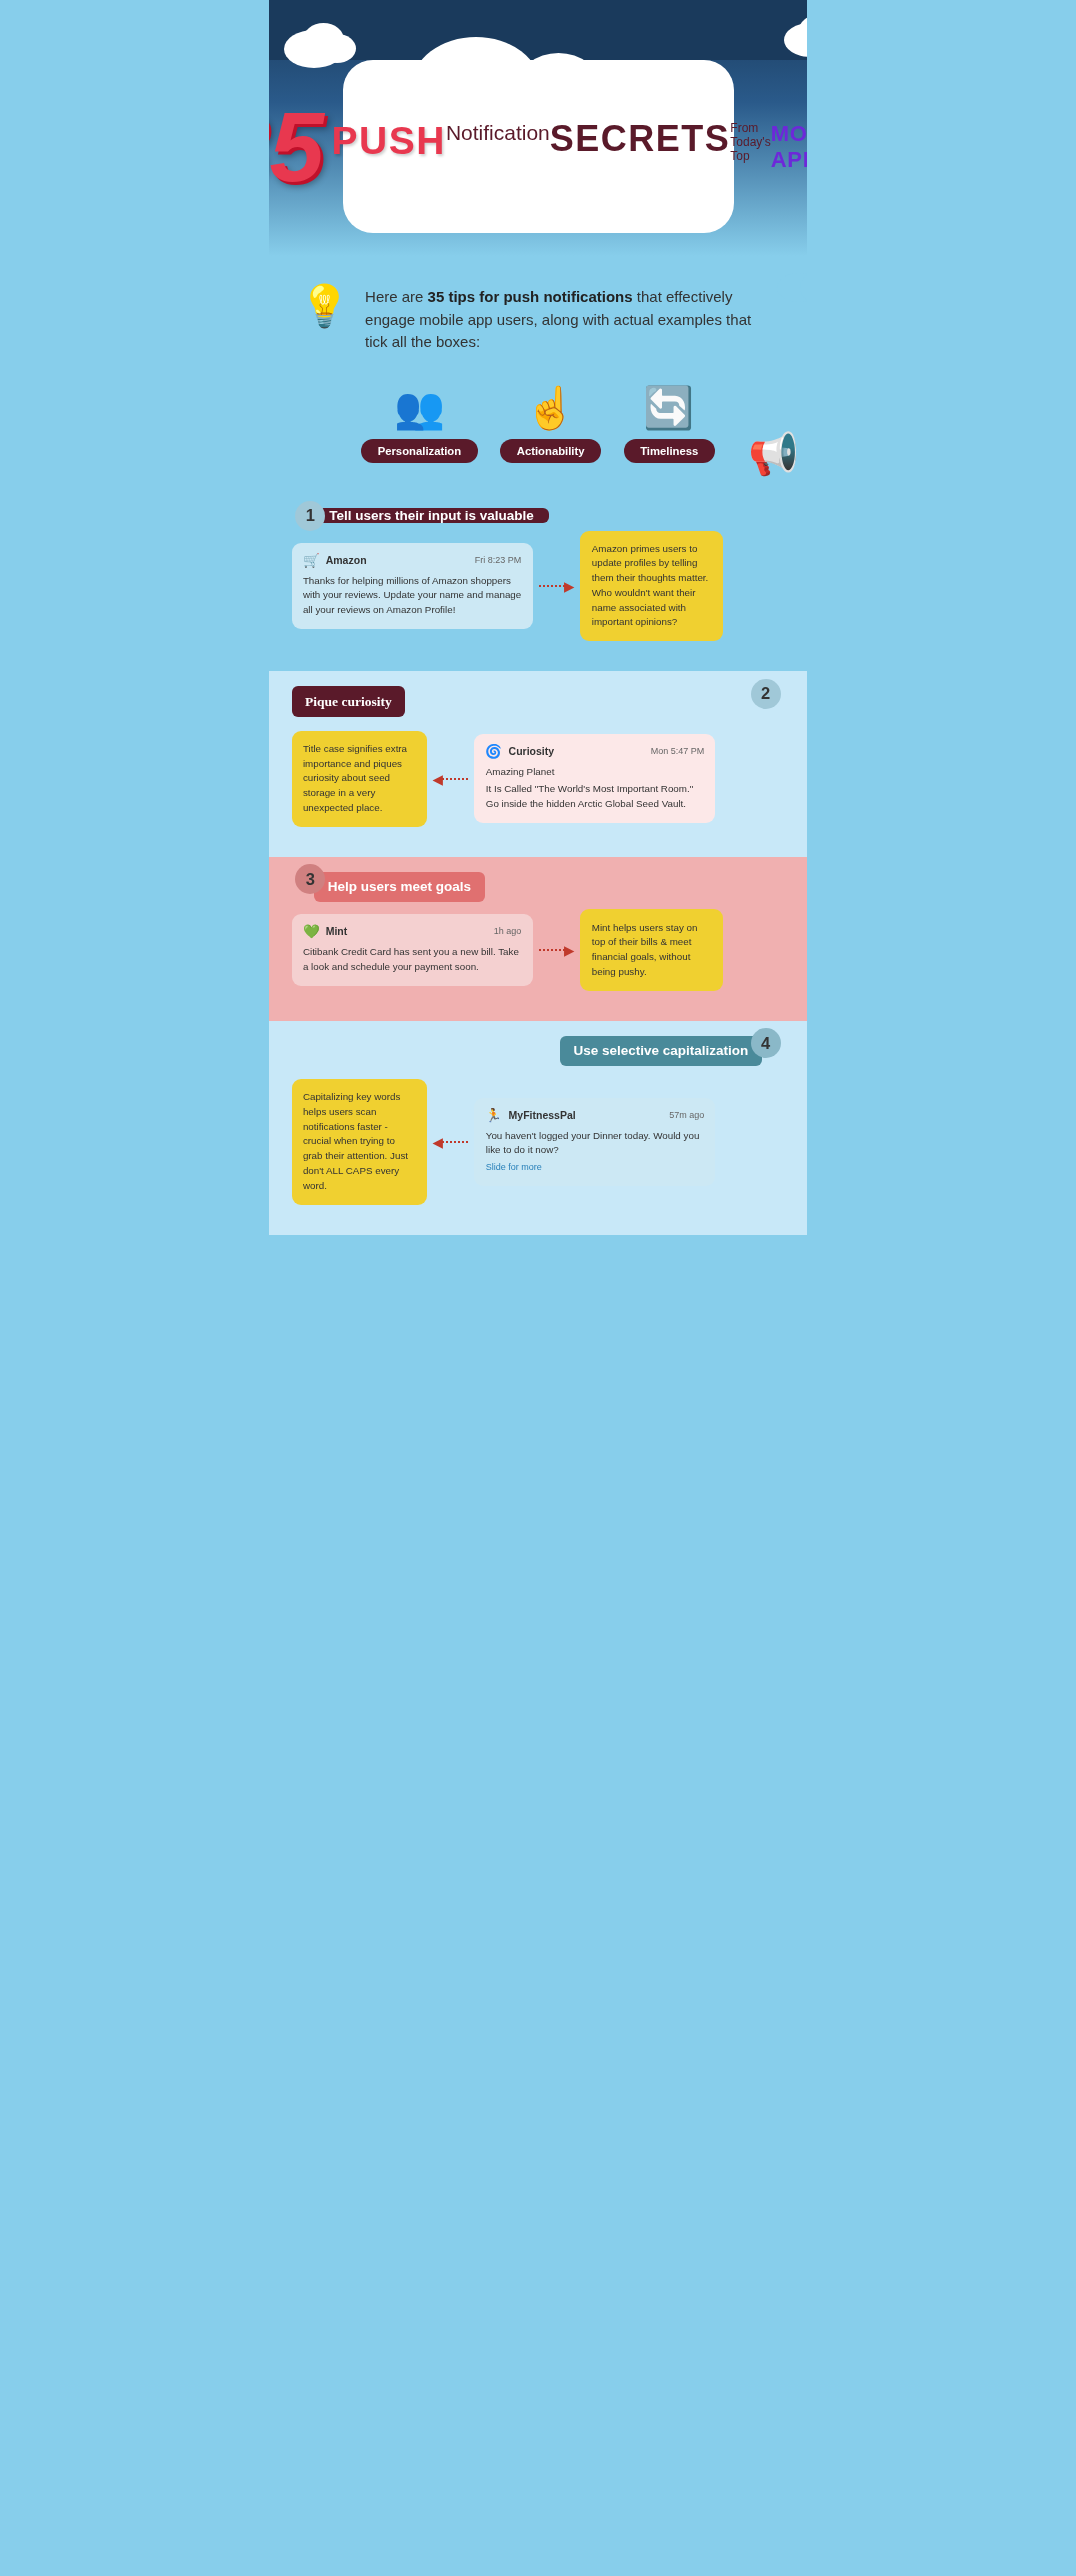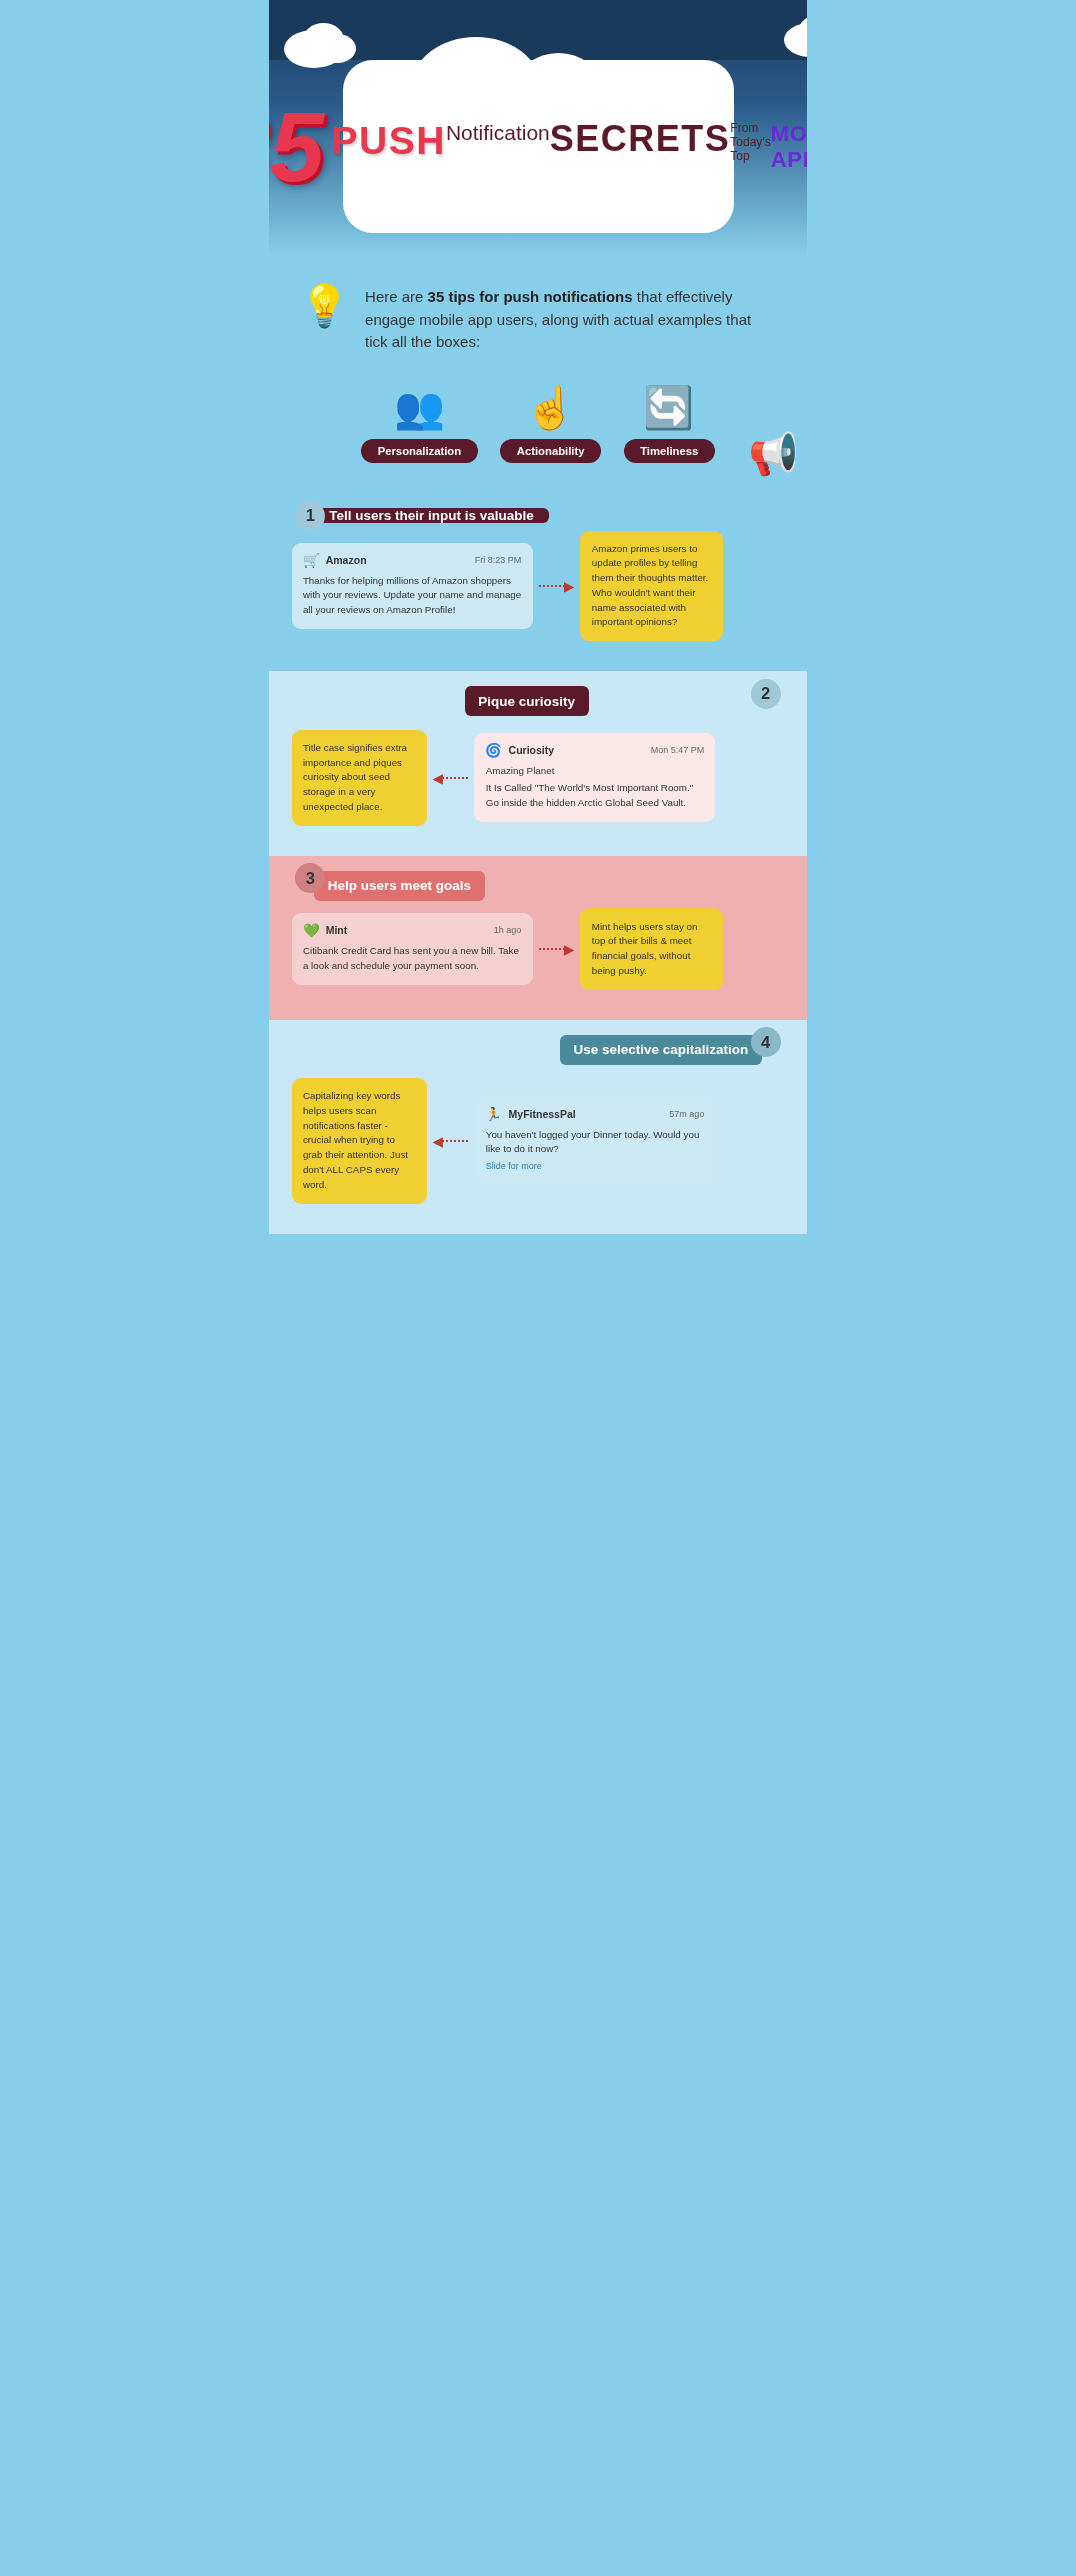--- a/index.html
+++ b/index.html
@@ -362,21 +362,21 @@
   </div>
 </div>
 
 <div style="background:#c8e8f8; padding:15px 22.6px 30px;">
   <div style="position:relative;">
 
     <div class="num-circle" style="top:-7.5px; right:3.8px; position:absolute;">
       <span>2</span>
     </div>
 
-    <div style="text-align:center; margin-right:22.6px; margin-bottom:7.5px;">
+    <div style="text-align:left; margin-right:22.6px; margin-bottom:7.5px;font-family:Liberation Serif, serif;">
       <div class="tip-header dark-red" style="display:inline-block; border-radius:6px;">
         <span>Pique curiosity</span>
       </div>
     </div>
 
     <div class="tip-layout">
 
       <div class="callout-bubble" style="max-width:135px;">Title case signifies extra importance and piques curiosity about seed storage in a very unexpected place.</div>
 
       <div style="display:flex;align-items:center;gap:0;">

